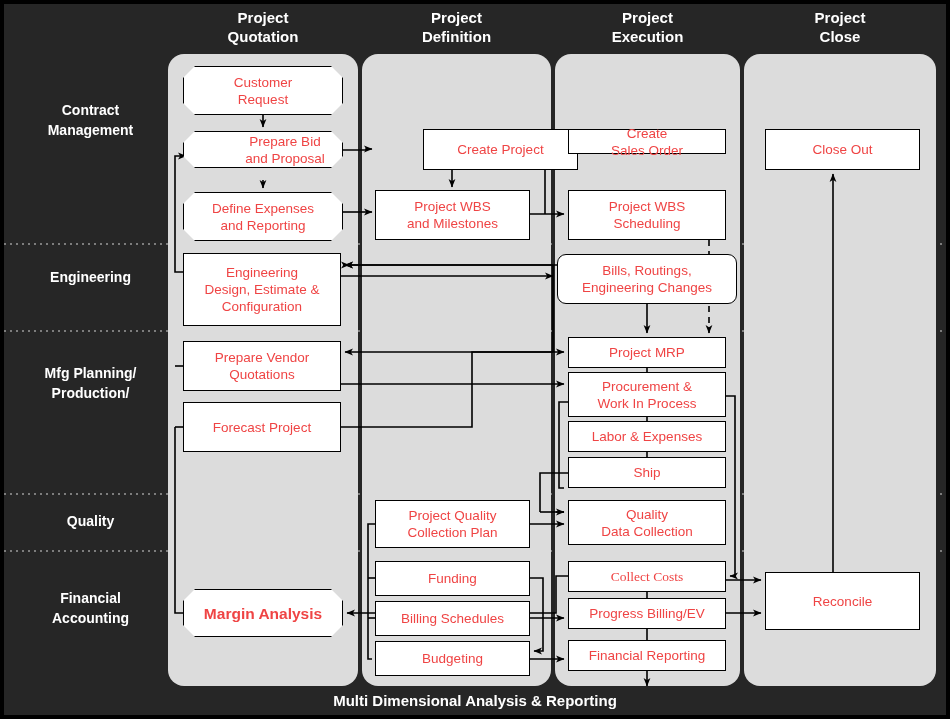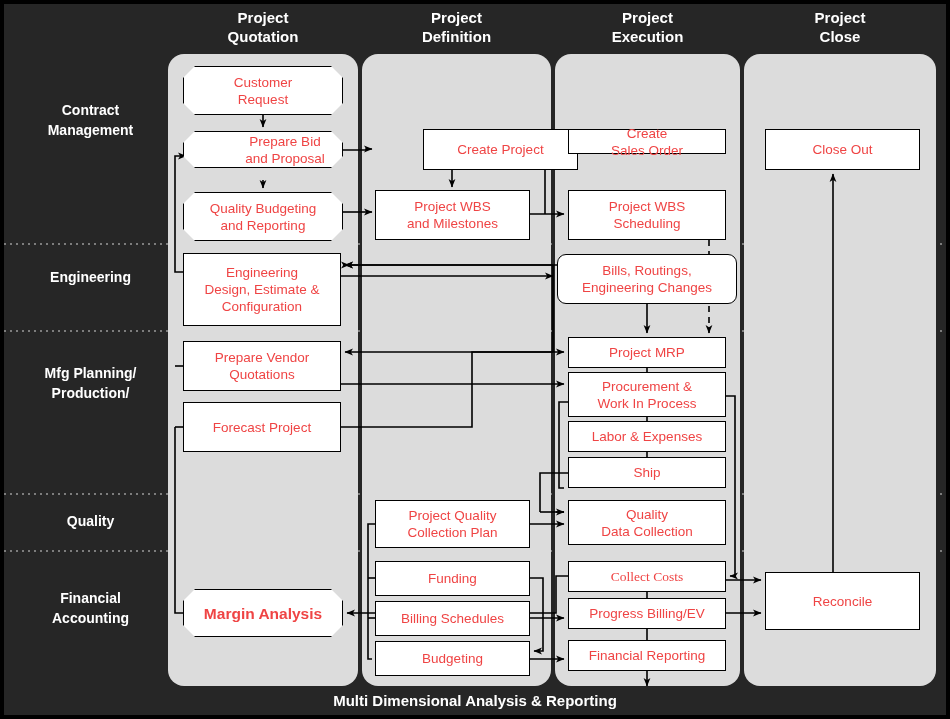--- a/index.html
+++ b/index.html
@@ -178,21 +178,21 @@
     <span class="lbl">Customer
 Request</span>
   </div>
   <div class="node oct" style="left:183px;top:131px;width:160px;height:37px;padding-left:44px;">
     <span class="octbg"></span>
     <span class="lbl">Prepare Bid
 and Proposal</span>
   </div>
   <div class="node oct" style="left:183px;top:192px;width:160px;height:49px;">
     <span class="octbg"></span>
-    <span class="lbl">Quality Budgeting
+    <span class="lbl">Define Expenses
 and Reporting</span>
   </div>
   <div class="node" style="left:183px;top:253px;width:158px;height:73px;">Engineering
 Design, Estimate &amp;
 Configuration</div>
   <div class="node" style="left:183px;top:402px;width:158px;height:50px;">Forecast Project</div>
   <div class="node" style="left:183px;top:341px;width:158px;height:50px;">Prepare Vendor
 Quotations</div>
   <div class="node oct bold" style="left:183px;top:589px;width:160px;height:48px;">
     <span class="octbg"></span>

